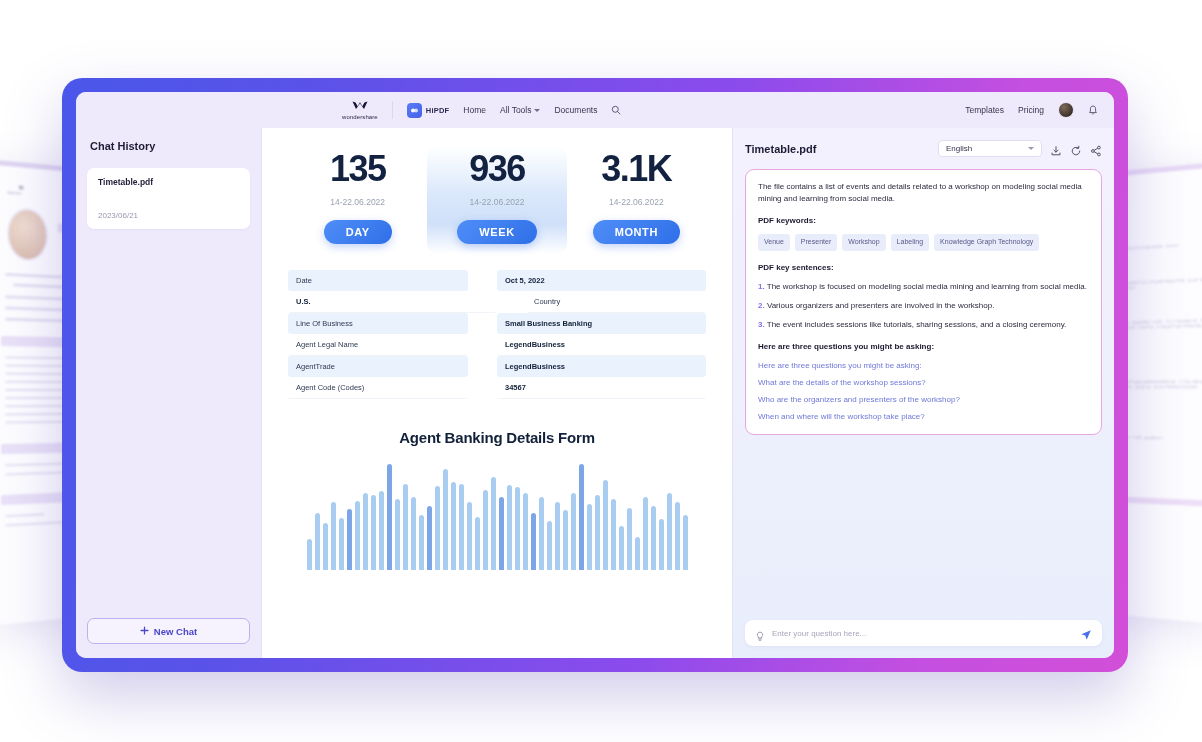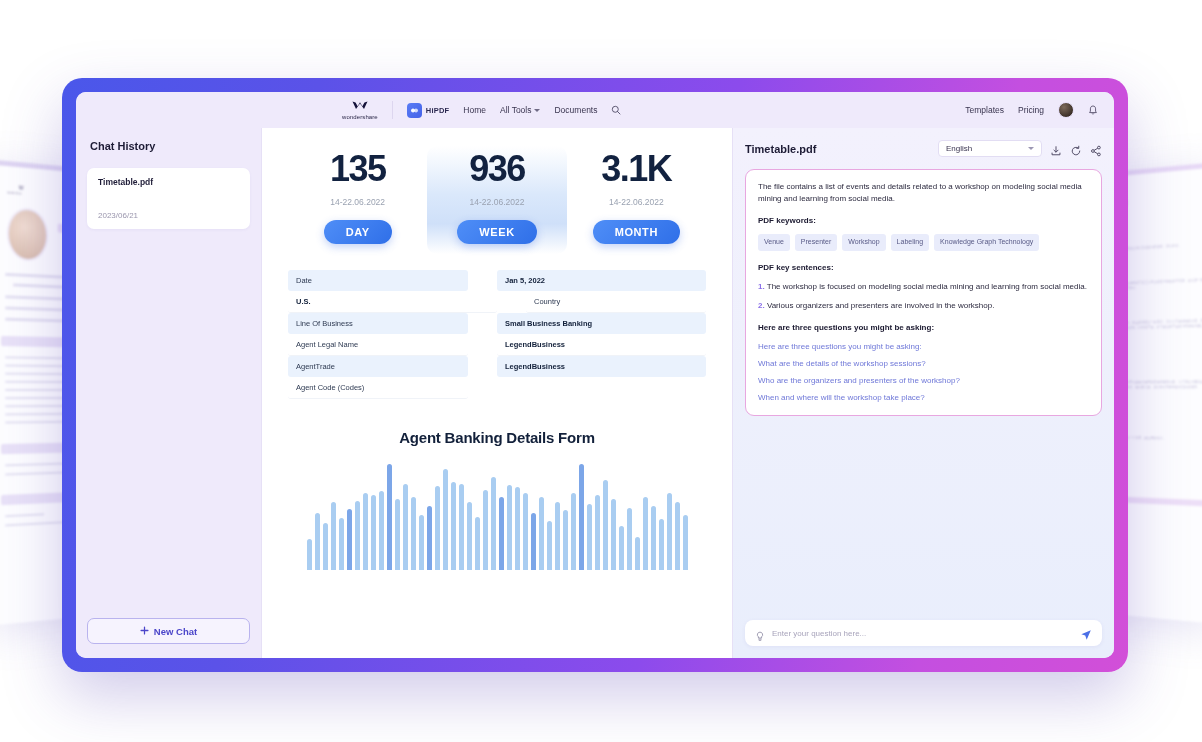--- a/index.html
+++ b/index.html
@@ -400,40 +400,41 @@
           <div class="stat">
             <div class="stat-num">3.1K</div>
             <div class="stat-date">14-22.06.2022</div>
             <div class="stat-btn">MONTH</div>
           </div>
         </div>
 
         <div class="detail-table">
           <div class="detail-row shade">
             <div class="detail-cell k">Date</div>
-            <div class="detail-cell v">Jan 5, 2022</div>
+            <div class="detail-cell v">Oct 5, 2022</div>
           </div>
           <div class="detail-row plain">
             <div class="detail-cell v">U.S.</div>
             <div class="detail-cell k">Country</div>
           </div>
           <div class="detail-row shade">
             <div class="detail-cell k">Line Of Business</div>
             <div class="detail-cell v">Small Business Banking</div>
           </div>
           <div class="detail-row plain">
             <div class="detail-cell k">Agent Legal Name</div>
             <div class="detail-cell v">LegendBusiness</div>
           </div>
           <div class="detail-row shade">
             <div class="detail-cell k">AgentTrade</div>
             <div class="detail-cell v">LegendBusiness</div>
           </div>
           <div class="detail-row plain">
             <div class="detail-cell k">Agent Code (Codes)</div>
+            <div class="detail-cell v">34567</div>
           </div>
         </div>
 
         <div class="chart-title">Agent Banking Details Form</div>
         <div class="chart-wrap">
             <div class="bar" style="height: 28%; background: rgb(169, 205, 241);"></div>
             <div class="bar" style="height: 52%; background: rgb(169, 205, 241);"></div>
             <div class="bar" style="height: 43%; background: rgb(169, 205, 241);"></div>
             <div class="bar" style="height: 62%; background: rgb(169, 205, 241);"></div>
             <div class="bar" style="height: 47%; background: rgb(169, 205, 241);"></div>
@@ -530,20 +531,24 @@
 
           <div class="ans-h">PDF key sentences:</div>
           <div class="sent">
             <span class="n">1.</span>
             <span>The workshop is focused on modeling social media mining and learning from social media.</span>
           </div>
           <div class="sent">
             <span class="n">2.</span>
             <span>Various organizers and presenters are involved in the workshop.</span>
           </div>
+          <div class="sent">
+            <span class="n">3.</span>
+            <span>The event includes sessions like tutorials, sharing sessions, and a closing ceremony.</span>
+          </div>
 
           <div class="ans-h" style="margin-top:10px;">Here are three questions you might be asking:</div>
           <div class="q-list">
             <div class="q">Here are three questions you might be asking:</div>
             <div class="q">What are the details of the workshop sessions?</div>
             <div class="q">Who are the organizers and presenters of the workshop?</div>
             <div class="q">When and where will the workshop take place?</div>
           </div>
         </div>
 

